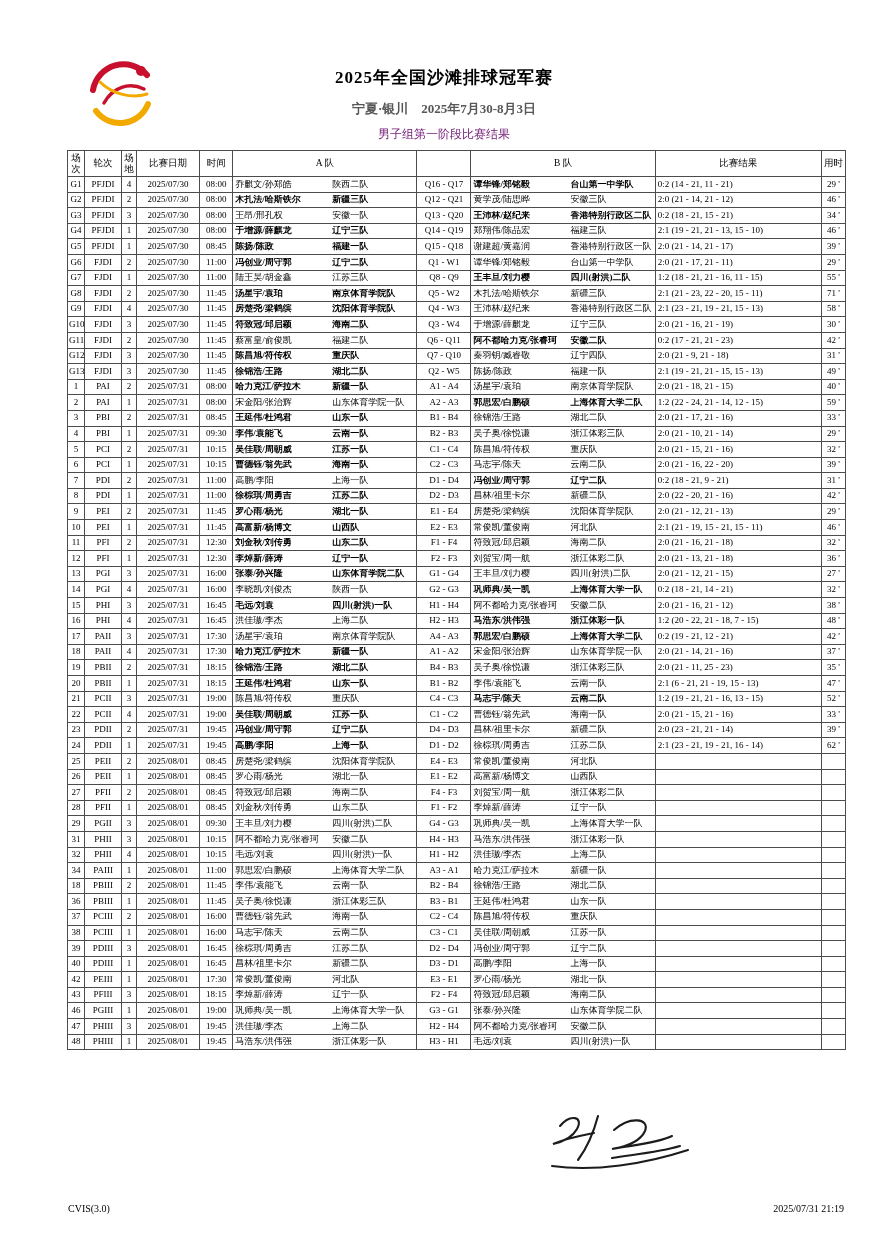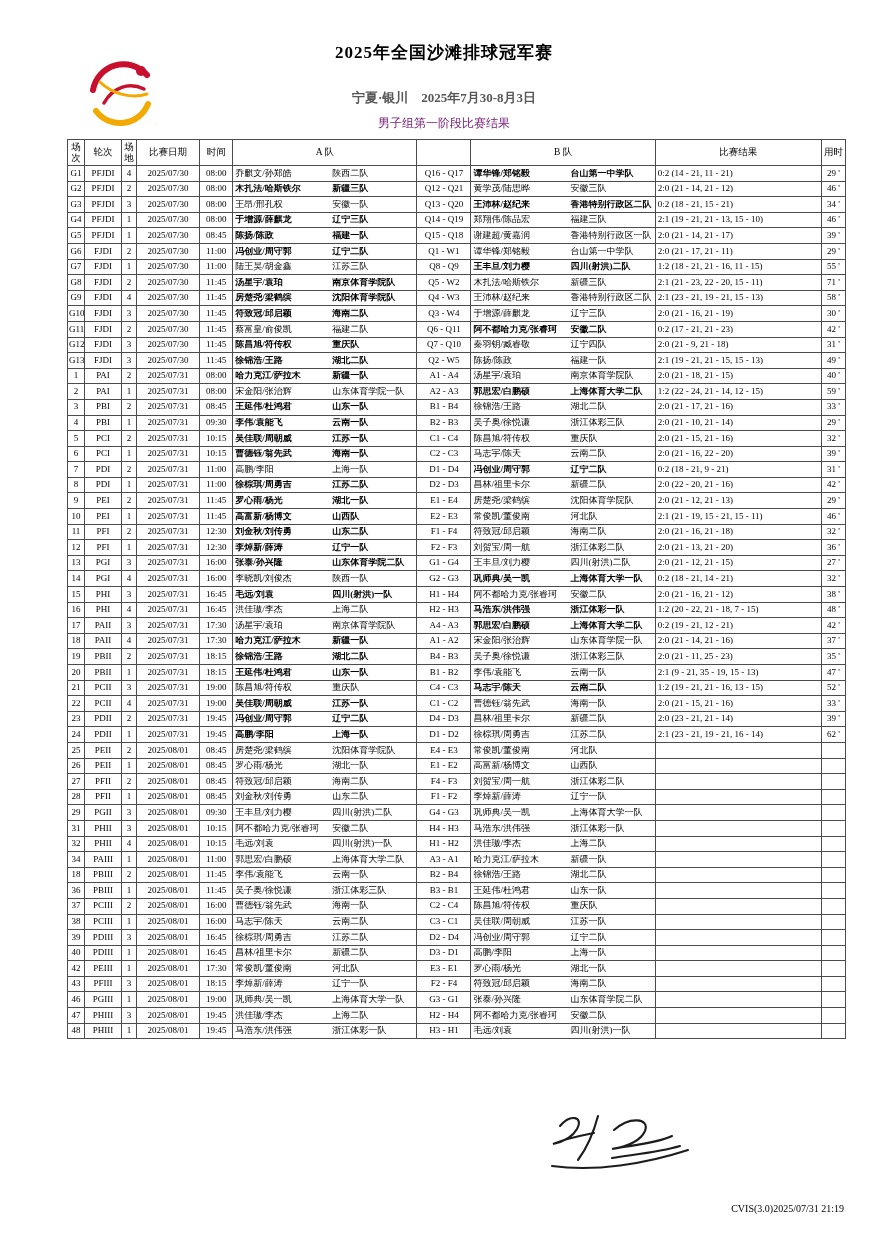--- a/index.html
+++ b/index.html
@@ -1,42 +1,42 @@
 <!DOCTYPE html>
 <html><head>
 <meta charset="utf-8">
 <style>
   html,body{margin:0;padding:0;}
   body{
     width:888px;height:1240px;position:relative;background:#ffffff;
     font-family:"Liberation Serif","DejaVu Serif",serif;color:#000;overflow:hidden;
   }
   .logo{position:absolute;left:84px;top:58px;width:76px;height:76px;}
-  .doc-header{text-align:center;padding-top:41px;}
+  .doc-header{text-align:center;padding-top:66px;}
   .title{font-size:17px;font-weight:bold;letter-spacing:1px;}
-  .subtitle{font-size:13px;font-weight:bold;color:#575757;margin-top:25px;white-space:pre;}
+  .subtitle{font-size:13px;font-weight:bold;color:#575757;margin-top:11px;white-space:pre;}
   .section{font-size:12px;margin-top:8px;color:#701a75;}
   table{border-collapse:collapse;table-layout:fixed;margin:7px 0 0 67px;width:779px;font-size:9px;}
   col.c-no{width:17px}col.c-round{width:37px}col.c-court{width:15px}
   col.c-date{width:63px}col.c-time{width:33px}col.c-side{width:184px}
   col.c-code{width:54px}col.c-result{width:166px}col.c-dur{width:24px}
   th,td{border:0.5px solid #4c4c4c;padding:0 1px;height:14.6px;line-height:1.05;
         overflow:hidden;white-space:nowrap;vertical-align:middle;}
   th{font-weight:normal;font-size:9.5px;text-align:center;height:25px;}
   th.wrap{white-space:normal;word-break:break-all;padding:0;line-height:1.15;}
   td.c-no,td.c-court,td.c-time,td.c-date,td.c-round,td.c-code,td.c-dur{text-align:center;}
   td.c-result{text-align:left;padding-left:2px;}
   td.c-side{padding:0;}
   td.c-side .wrap{display:flex;align-items:center;height:100%;}
   td.c-side .players{flex:0 0 97px;overflow:hidden;white-space:nowrap;padding-left:2px;}
   td.c-side .team{flex:1;overflow:hidden;white-space:nowrap;}
   td.c-side.win .players,td.c-side.win .team{font-weight:bold;}
   .signature{position:absolute;left:540px;top:1106px;width:160px;height:70px;}
   .footer{position:absolute;left:68px;right:44px;bottom:26px;display:flex;
-          justify-content:flex-end;font-size:10px;}
+          justify-content:space-between;font-size:10px;}
 </style>
 </head>
 <body>
 
 <svg class="logo" viewBox="0 0 76 76" aria-hidden="true">
   <g fill="none" stroke-linecap="round">
     <path d="M9 32 A31 31 0 0 1 63 17" stroke="#c8102e" stroke-width="6"></path>
     <path d="M12 53 A30 30 0 0 0 64 46" stroke="#f2a900" stroke-width="6"></path>
     <path d="M20 45 C29 29 45 24 60 31" stroke="#c8102e" stroke-width="3.5"></path>
     <path d="M16 24 C28 36 48 41 63 36" stroke="#f2a900" stroke-width="3"></path>
@@ -618,21 +618,21 @@
         <span class="team">辽宁一队</span>
       </span>
     </td>
     <td class="c-code">F2 - F3</td>
     <td class="c-side">
       <span class="wrap">
         <span class="players">刘贺宝/周一航</span>
         <span class="team">浙江体彩二队</span>
       </span>
     </td>
-    <td class="c-result">2:0 (21 - 13, 21 - 20)</td>
+    <td class="c-result">2:0 (21 - 13, 21 - 18)</td>
     <td class="c-dur">36 '</td>
   </tr>
       <tr>
     <td class="c-no">13</td>
     <td class="c-round">PGI</td>
     <td class="c-court">3</td>
     <td class="c-date">2025/07/31</td>
     <td class="c-time">16:00</td>
     <td class="c-side win">
       <span class="wrap">
@@ -794,21 +794,21 @@
         <span class="team">山东一队</span>
       </span>
     </td>
     <td class="c-code">B1 - B2</td>
     <td class="c-side">
       <span class="wrap">
         <span class="players">李伟/袁能飞</span>
         <span class="team">云南一队</span>
       </span>
     </td>
-    <td class="c-result">2:1 (9 - 21, 35 - 19, 15 - 13)</td>
+    <td class="c-result">2:1 (6 - 21, 21 - 19, 15 - 13)</td>
     <td class="c-dur">47 '</td>
   </tr>
       <tr>
     <td class="c-no">21</td>
     <td class="c-round">PCII</td>
     <td class="c-court">3</td>
     <td class="c-date">2025/07/31</td>
     <td class="c-time">19:00</td>
     <td class="c-side">
       <span class="wrap">

